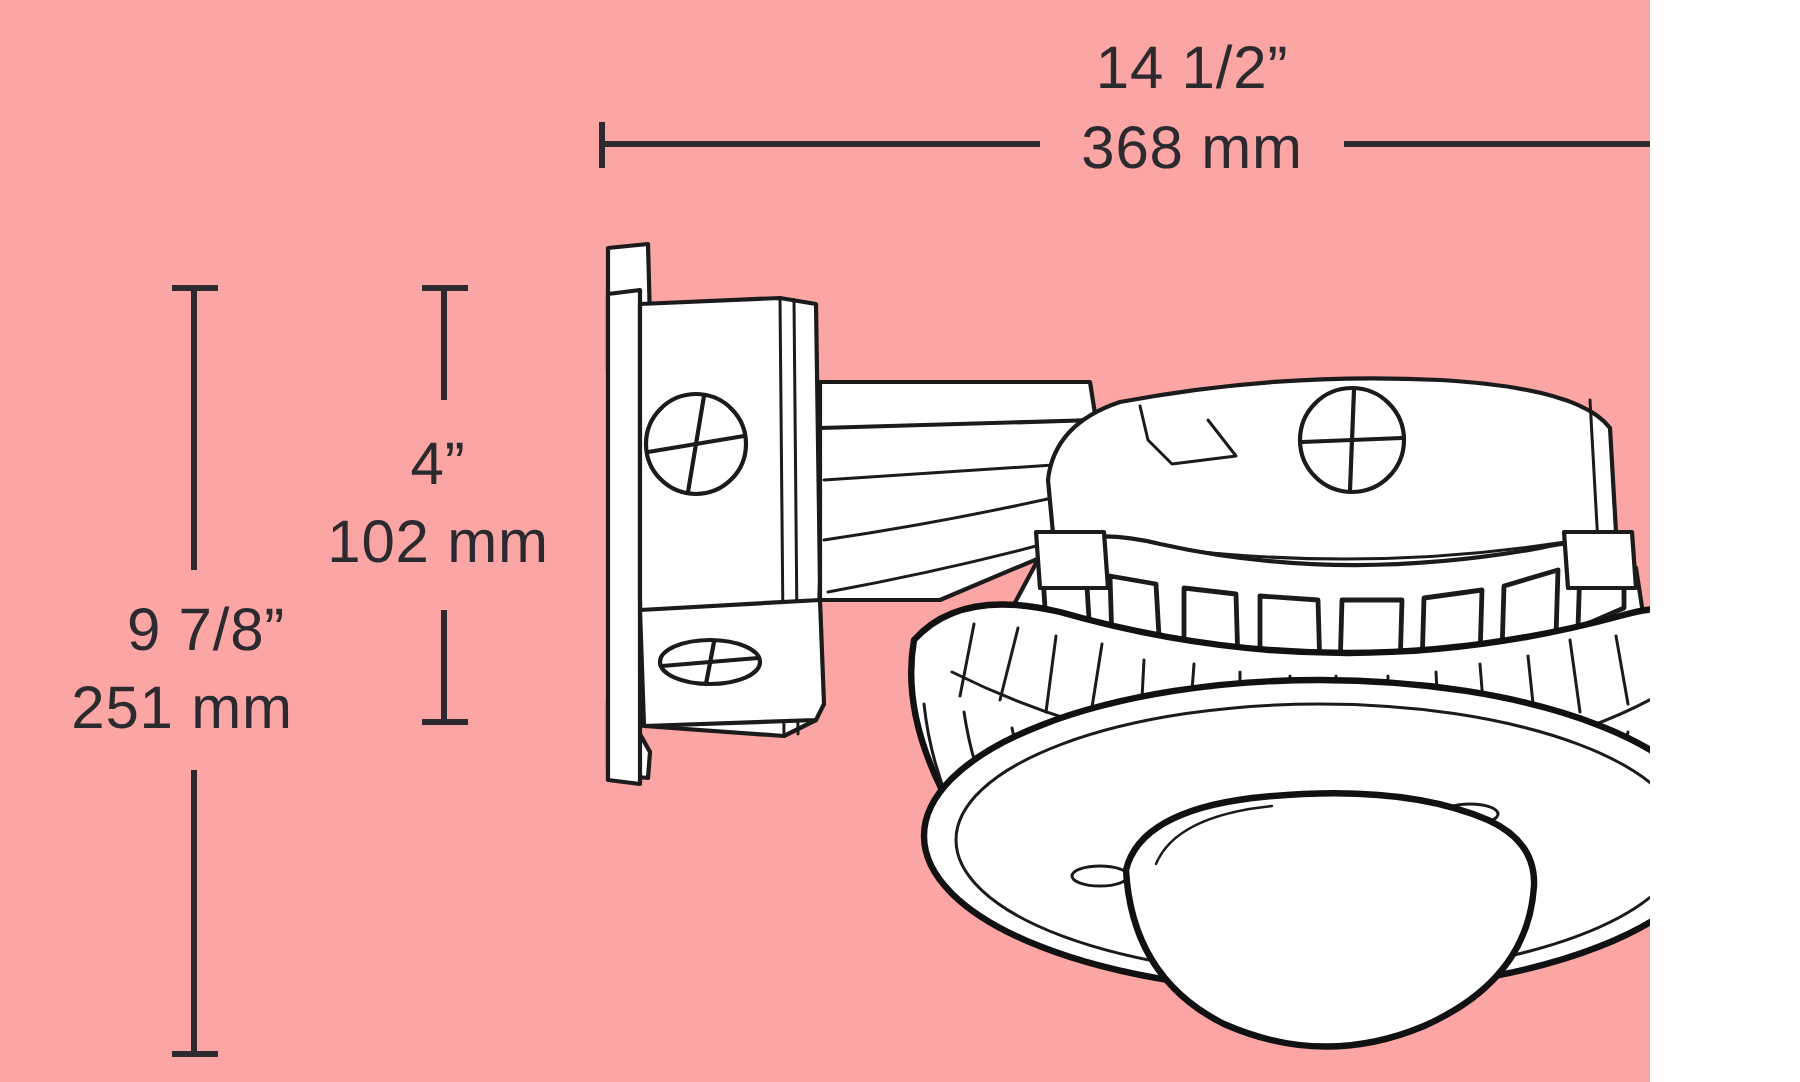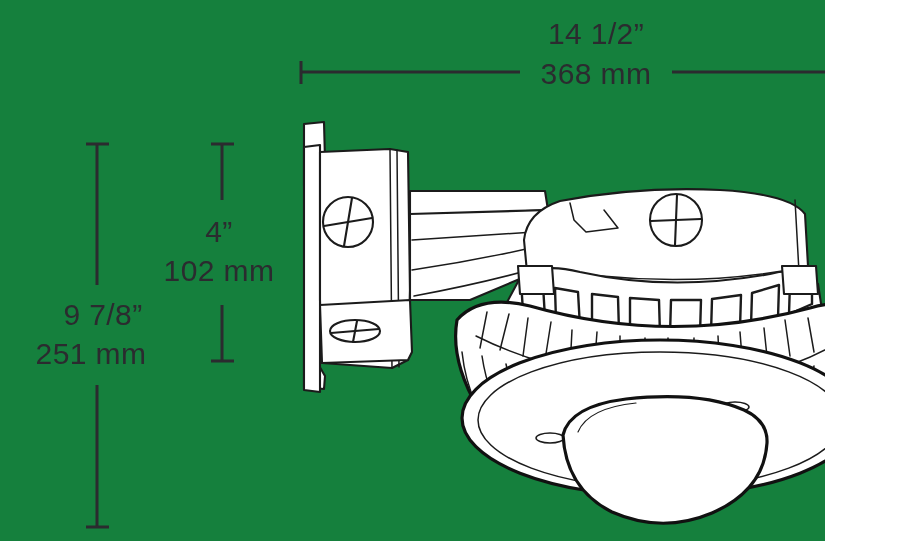--- a/index.html
+++ b/index.html
@@ -8,21 +8,21 @@
     padding: 0;
     background: #ffffff;
   }
   body {
     font-family: "Liberation Sans", sans-serif;
   }
   #sheet {
     position: relative;
     width: 825px;
     height: 541px;
-    background: #15803d;
+    background: #fca5a5;
     overflow: hidden;
   }
   #sheet svg {
     position: absolute;
     top: 0;
     left: 0;
     display: block;
   }
   .dimtext {
     font-family: "Liberation Sans", sans-serif;

